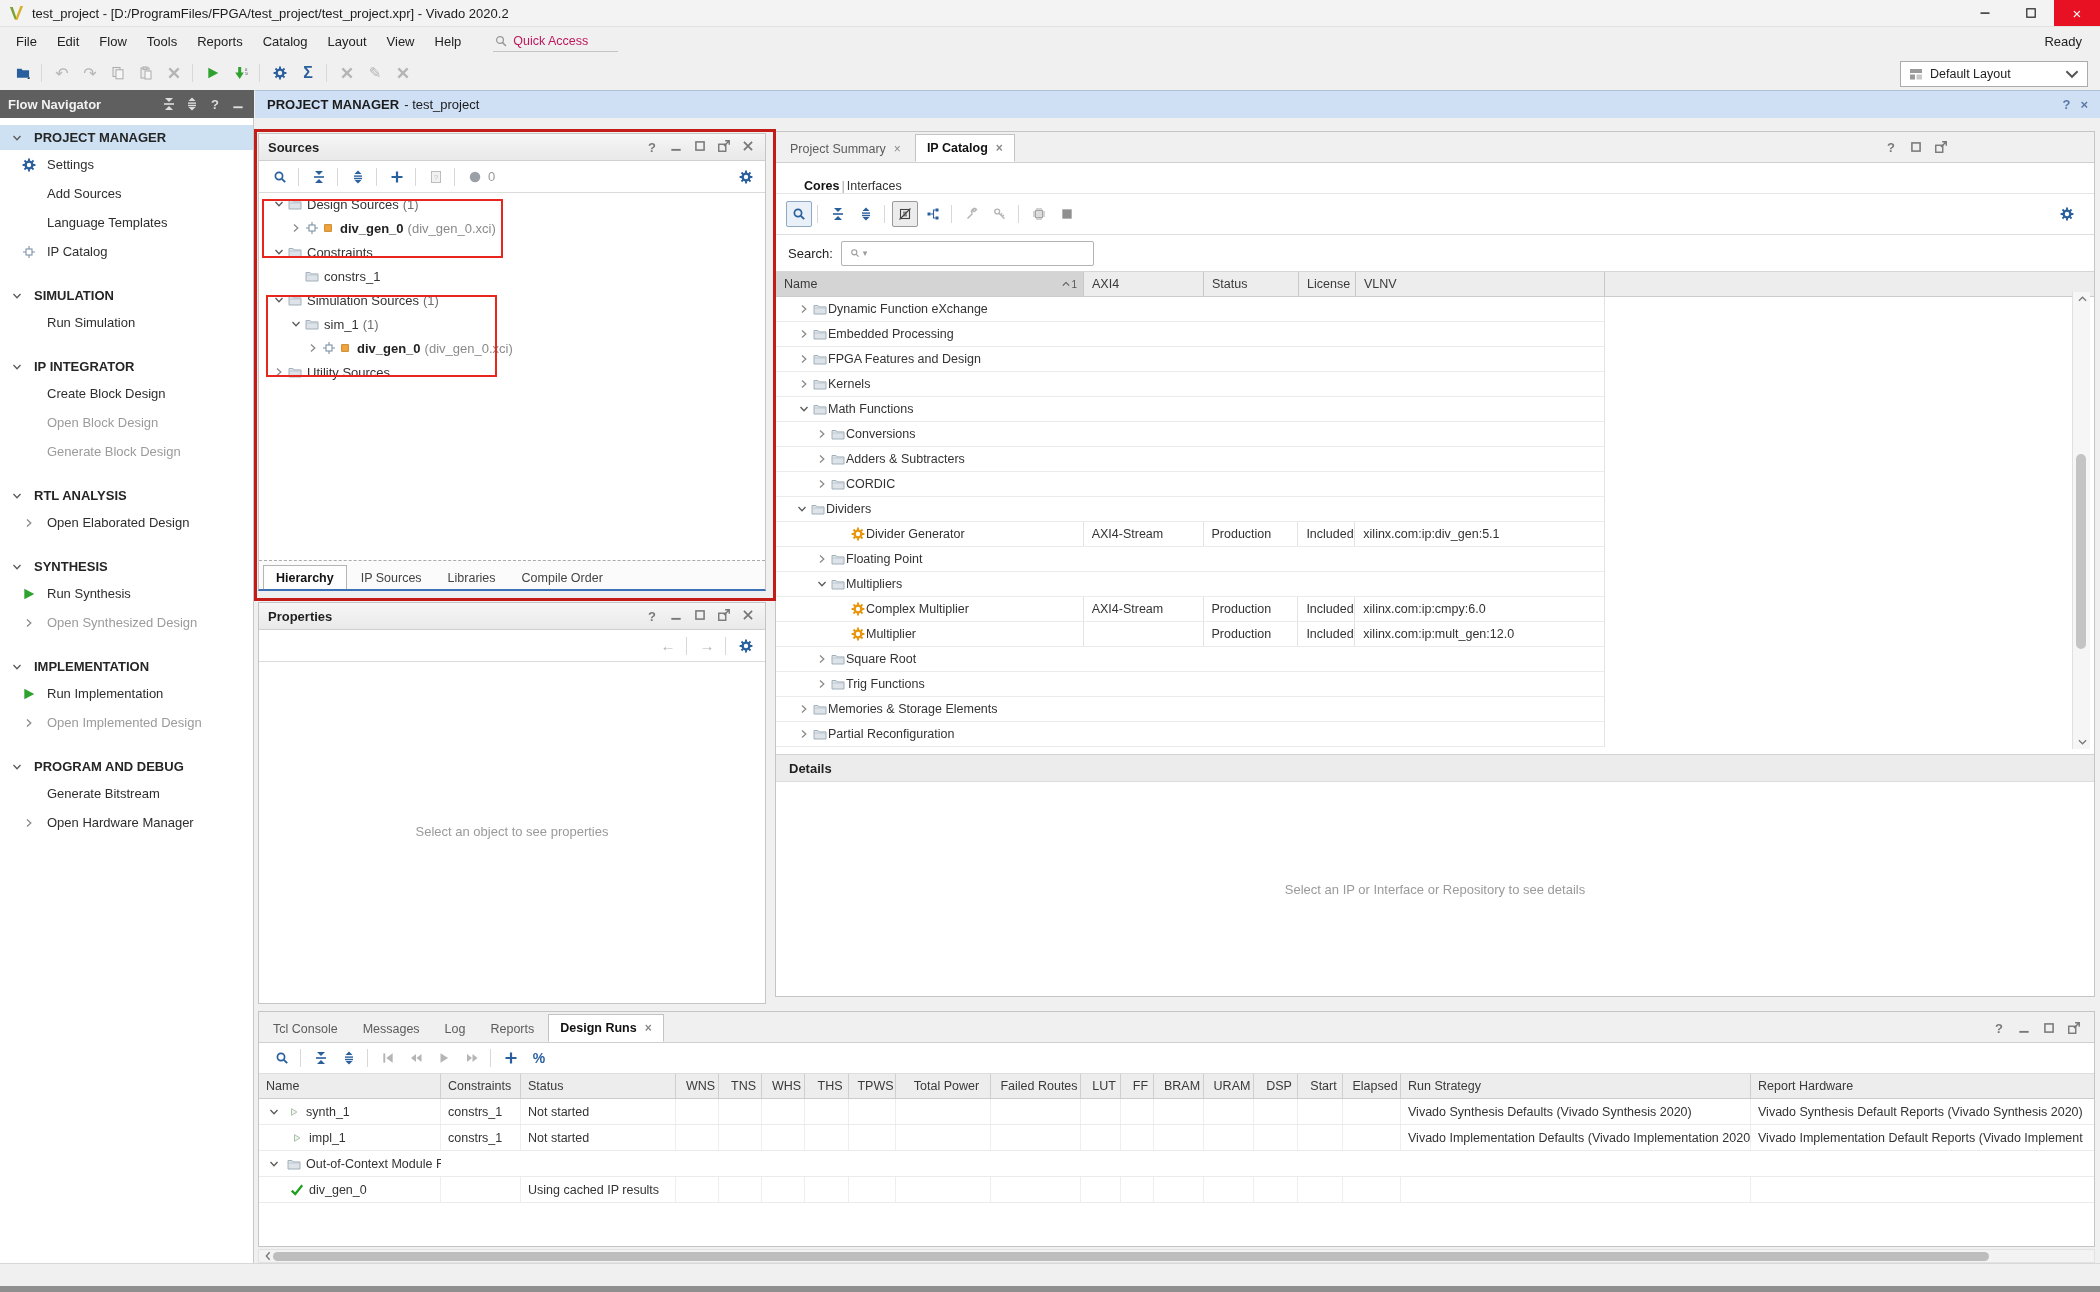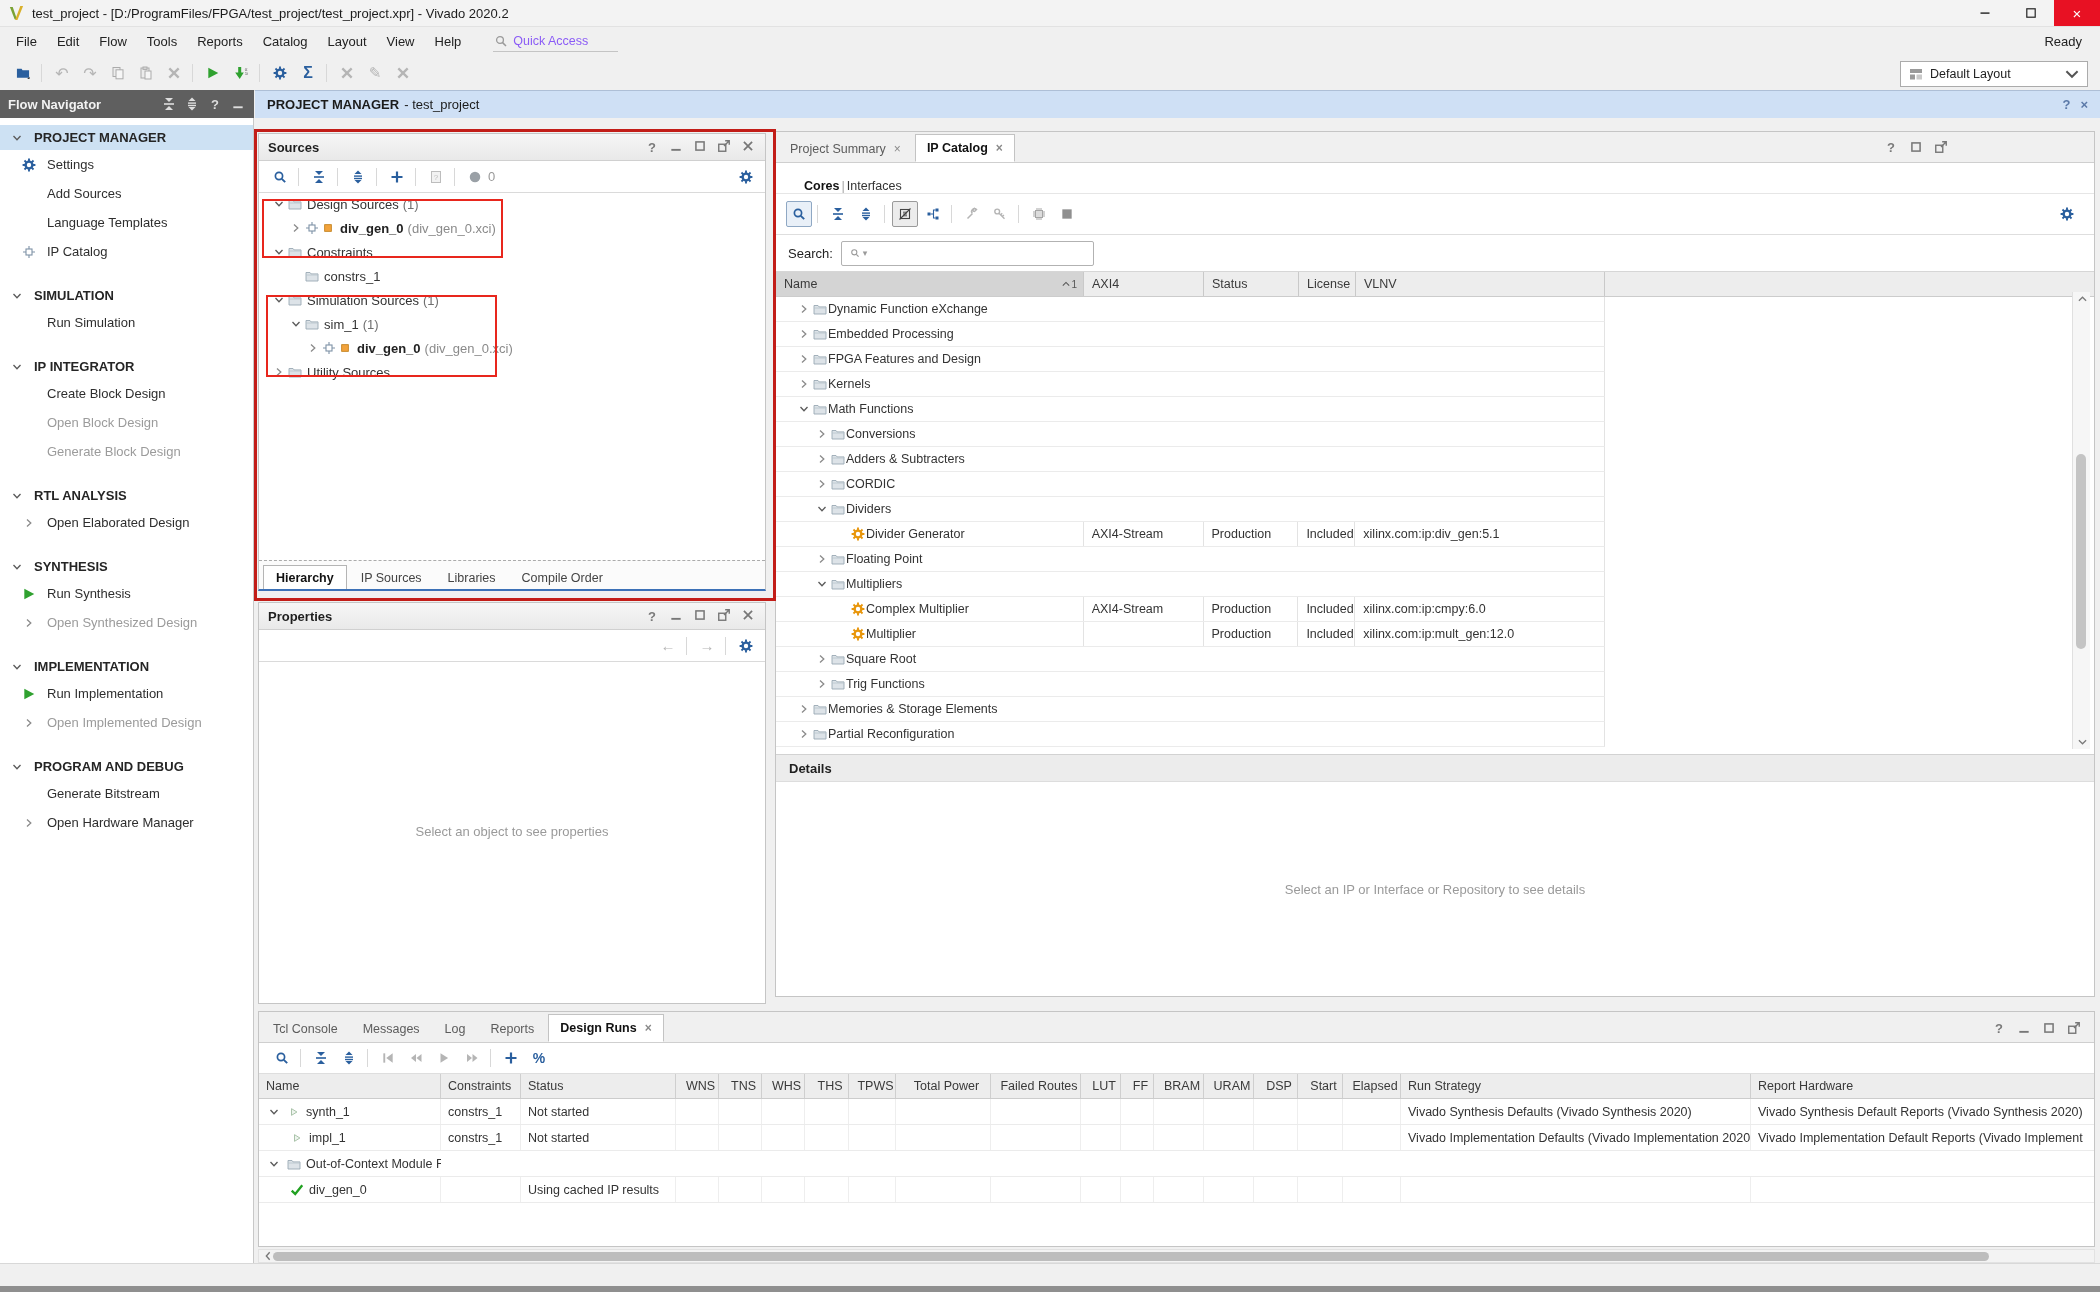--- a/index.html
+++ b/index.html
@@ -15,21 +15,21 @@
   .logo{margin-left:8px;display:inline-flex;}
   .logo svg{width:17px;height:17px;}
   .wtitle{margin-left:7px;font-size:13px;color:#1c1c1c;}
   .winctrl{position:absolute;right:0;top:0;height:26px;display:flex;}
   .wbtn{width:46px;height:26px;display:flex;align-items:center;justify-content:center;color:#222;}
   .wbtn.close{background:#e81123;color:#fff;font-size:15px;}
 
   
   .menubar{position:absolute;left:0;top:26px;width:2100px;height:30px;display:flex;align-items:center;}
   .menu-item{padding:3px 10px;color:#222;}
-  .qa{margin-left:22px;display:flex;align-items:center;width:125px;height:20px;border-bottom:1px solid #c4c4c4;color:#8b5cf6;gap:4px;font-size:12.5px;}
+  .qa{margin-left:22px;display:flex;align-items:center;width:125px;height:20px;border-bottom:1px solid #c4c4c4;color:#be185d;gap:4px;font-size:12.5px;}
   .ready{position:absolute;right:18px;color:#222;}
 
   
   .maintoolbar{position:absolute;left:0;top:56px;width:2100px;height:34px;display:flex;align-items:center;border-bottom:1px solid #e0e0e0;}
   .tbtn{width:26px;height:26px;display:flex;align-items:center;justify-content:center;margin-left:2px;}
   .layoutsel{position:absolute;right:12px;top:5px;width:172px;height:24px;background:#fff;border:1px solid #ababab;display:flex;align-items:center;gap:6px;padding:0 7px;font-size:12.5px;color:#222;}
   .layoutsel .grow{flex:1;}
 
   
   .fnhead{position:absolute;left:0;top:90px;width:254px;height:28px;background:#5f5f5f;color:#f2f2f2;display:flex;align-items:center;padding:0 8px;box-sizing:border-box;}
@@ -1107,21 +1107,21 @@
             <span class="ic">
               <svg viewBox="0 0 14 12">
                 <path d="M1 2.5 h4 l1 1.4 h7 v7.1 H1 Z" fill="#dde3e8" stroke="#9aa9b4" stroke-width="0.9"></path>
                 <path d="M1 5h12" stroke="#b8c4cc" stroke-width="0.8"></path>
               </svg>
             </span>
             <span>CORDIC</span>
           </span>
         </div>
         <div class="ipc-row">
-          <span class="ipc-cell ipc-name" style="width: 308px; padding-left: 38px;">
+          <span class="ipc-cell ipc-name" style="width: 308px; padding-left: 18px;">
             <span class="ic sm">
               <svg viewBox="0 0 10 10">
                 <path d="M1.5 3 L5 6.8 L8.5 3" fill="none" stroke="#5a5a5a" stroke-width="1.3"></path>
               </svg>
             </span>
             <span class="ic">
               <svg viewBox="0 0 14 12">
                 <path d="M1 2.5 h4 l1 1.4 h7 v7.1 H1 Z" fill="#dde3e8" stroke="#9aa9b4" stroke-width="0.9"></path>
                 <path d="M1 5h12" stroke="#b8c4cc" stroke-width="0.8"></path>
               </svg>

